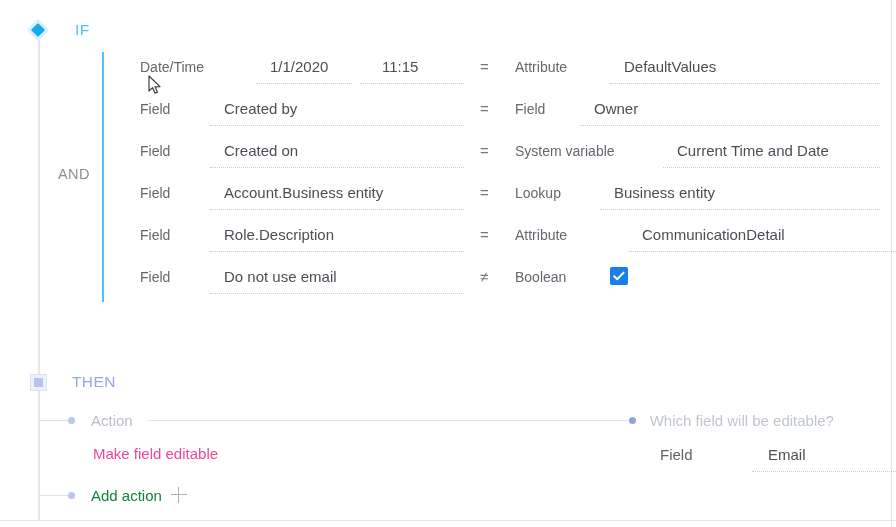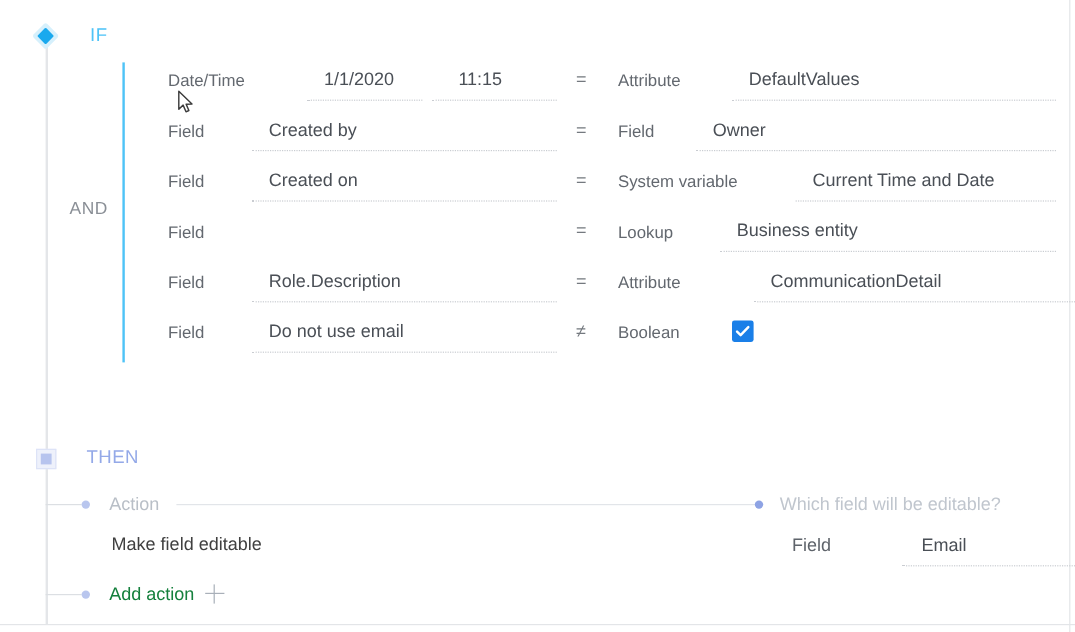--- a/index.html
+++ b/index.html
@@ -257,21 +257,21 @@
     color: #c0c6ce;
     margin-left: 14px;
     white-space: nowrap;
   }
 
   .make-editable {
     position: absolute;
     left: 93px;
     top: 445px;
     font-size: 15px;
-    color: #404040;
+    color: #ec4899;
     white-space: nowrap;
   }
 
   .then-field {
     position: absolute;
     top: 446px;
   }
   .then-field .lbl {
     position: absolute;
     left: 660px;
@@ -362,20 +362,23 @@
       </div>
       <div class="op" style="left:340px;">=</div>
       <div class="cell lbl" style="left:375px;">System variable</div>
       <div class="field" style="left:523px; width:217px;">
         <span style="left:14px;">Current Time and Date</span>
       </div>
     </div>
 
     <div class="cond-row">
       <div class="cell lbl" style="left:0px;">Field</div>
+      <div class="field" style="left:70px; width:254px;">
+        <span style="left:14px;">Account.Business entity</span>
+      </div>
       <div class="op" style="left:340px;">=</div>
       <div class="cell lbl" style="left:375px;">Lookup</div>
       <div class="field" style="left:460px; width:280px;">
         <span style="left:14px;">Business entity</span>
       </div>
     </div>
 
     <div class="cond-row">
       <div class="cell lbl" style="left:0px;">Field</div>
       <div class="field" style="left:70px; width:254px;">

